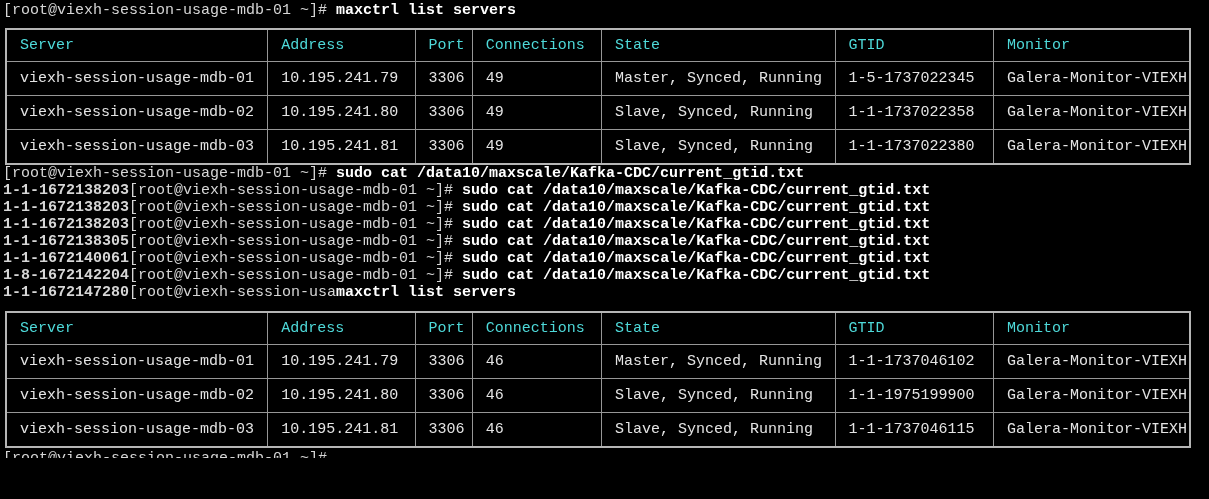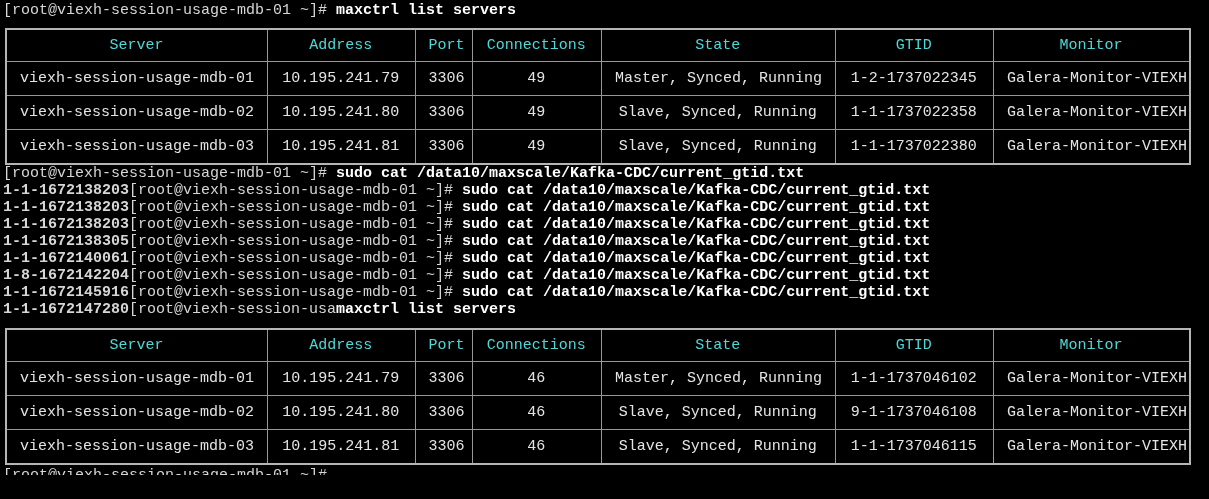--- a/index.html
+++ b/index.html
@@ -38,21 +38,21 @@
     table-layout: fixed;
     width: 1186px;
     margin: 0 0 0 2px;
     border: 2px solid var(--border-bright, #b5b5b5);
   }
   #table-1 { margin-top: 9px; }
   #table-2 { margin-top: 10px; }
   .srv th, .srv td {
     border: 1px solid var(--border, #979797);
     padding: 0 14px 0 13px;
-    text-align: center;
+    text-align: left;
     font-weight: normal;
     font-size: 15px;
     white-space: pre;
     overflow: hidden;
   }
   .srv th {
     color: var(--header-cyan, #4ed9d9);
     height: 31px;
   }
   .srv td {
@@ -94,21 +94,21 @@
           <th>Monitor</th>
         </tr>
       </thead>
       <tbody>
         <tr>
           <td>viexh-session-usage-mdb-01</td>
           <td>10.195.241.79</td>
           <td>3306</td>
           <td>49</td>
           <td>Master, Synced, Running</td>
-          <td>1-2-1737022345</td>
+          <td>1-5-1737022345</td>
           <td>Galera-Monitor-VIEXH</td>
         </tr>
         <tr>
           <td>viexh-session-usage-mdb-02</td>
           <td>10.195.241.80</td>
           <td>3306</td>
           <td>49</td>
           <td>Slave, Synced, Running</td>
           <td>1-1-1737022358</td>
           <td>Galera-Monitor-VIEXH</td>
@@ -128,21 +128,20 @@
   <div class="mid">
     <div class="line"><span class="prompt">[root@viexh-session-usage-mdb-01 ~]#</span><span class="cmd sp">sudo cat /data10/maxscale/Kafka-CDC/current_gtid.txt</span></div>
 
     <div id="gtid-lines">
         <div class="line"><span class="out">1-1-1672138203</span><span class="prompt">[root@viexh-session-usage-mdb-01 ~]#</span><span class="cmd sp">sudo cat /data10/maxscale/Kafka-CDC/current_gtid.txt</span></div>
         <div class="line"><span class="out">1-1-1672138203</span><span class="prompt">[root@viexh-session-usage-mdb-01 ~]#</span><span class="cmd sp">sudo cat /data10/maxscale/Kafka-CDC/current_gtid.txt</span></div>
         <div class="line"><span class="out">1-1-1672138203</span><span class="prompt">[root@viexh-session-usage-mdb-01 ~]#</span><span class="cmd sp">sudo cat /data10/maxscale/Kafka-CDC/current_gtid.txt</span></div>
         <div class="line"><span class="out">1-1-1672138305</span><span class="prompt">[root@viexh-session-usage-mdb-01 ~]#</span><span class="cmd sp">sudo cat /data10/maxscale/Kafka-CDC/current_gtid.txt</span></div>
         <div class="line"><span class="out">1-1-1672140061</span><span class="prompt">[root@viexh-session-usage-mdb-01 ~]#</span><span class="cmd sp">sudo cat /data10/maxscale/Kafka-CDC/current_gtid.txt</span></div>
         <div class="line"><span class="out">1-8-1672142204</span><span class="prompt">[root@viexh-session-usage-mdb-01 ~]#</span><span class="cmd sp">sudo cat /data10/maxscale/Kafka-CDC/current_gtid.txt</span></div>
-        <div class="line"><span class="out">1-1-1672145916</span><span class="prompt">[root@viexh-session-usage-mdb-01 ~]#</span><span class="cmd sp">sudo cat /data10/maxscale/Kafka-CDC/current_gtid.txt</span></div>
       </div>
 
     <div class="line"><span class="out">1-1-1672147280</span><span class="prompt">[root@viexh-session-usa</span><span class="cmd">maxctrl list servers</span></div>
   </div>
 
   <table class="srv" id="table-2">
       <colgroup>
         <col style="width: 261px;">
         <col style="width: 147px;">
         <col style="width: 57px;">
@@ -171,21 +170,21 @@
           <td>Master, Synced, Running</td>
           <td>1-1-1737046102</td>
           <td>Galera-Monitor-VIEXH</td>
         </tr>
         <tr>
           <td>viexh-session-usage-mdb-02</td>
           <td>10.195.241.80</td>
           <td>3306</td>
           <td>46</td>
           <td>Slave, Synced, Running</td>
-          <td>9-1-1737046108</td>
+          <td>1-1-1975199900</td>
           <td>Galera-Monitor-VIEXH</td>
         </tr>
         <tr>
           <td>viexh-session-usage-mdb-03</td>
           <td>10.195.241.81</td>
           <td>3306</td>
           <td>46</td>
           <td>Slave, Synced, Running</td>
           <td>1-1-1737046115</td>
           <td>Galera-Monitor-VIEXH</td>

